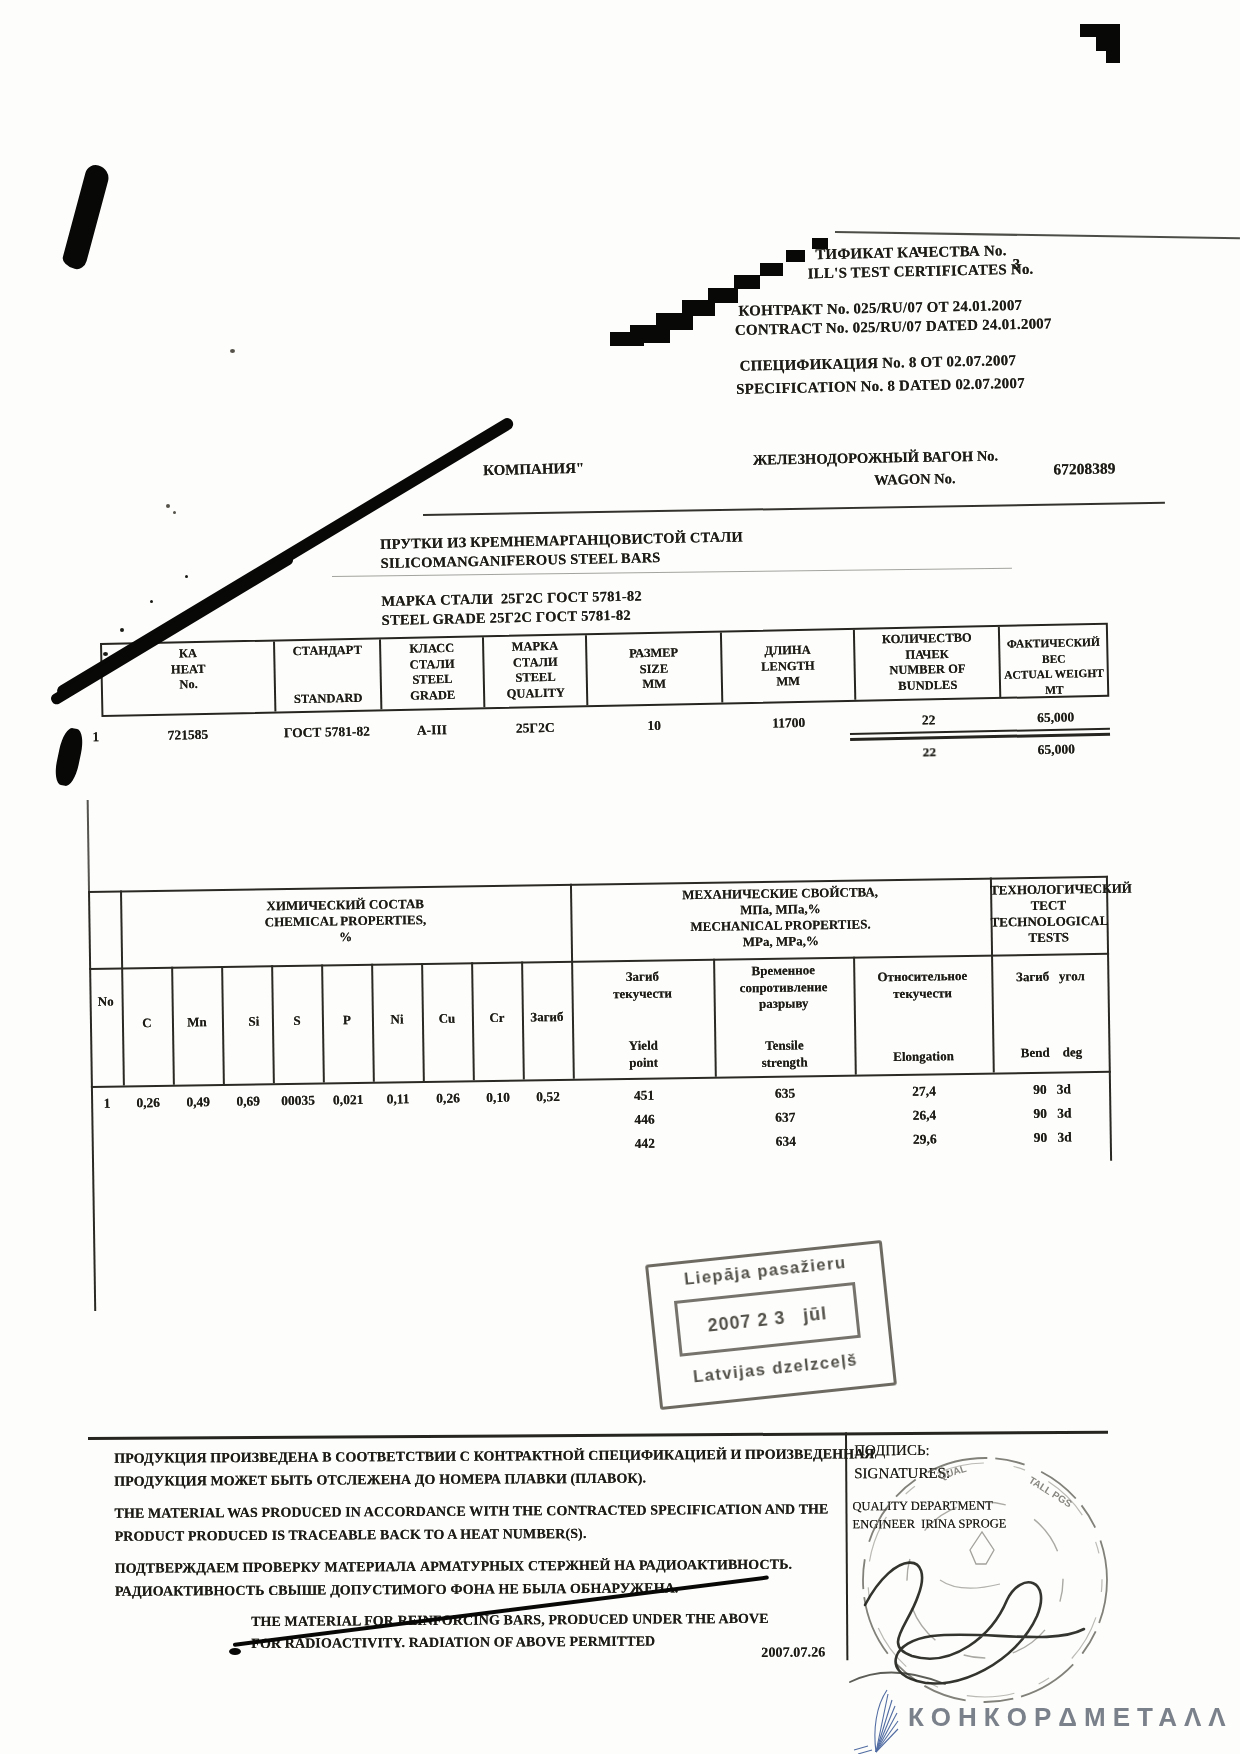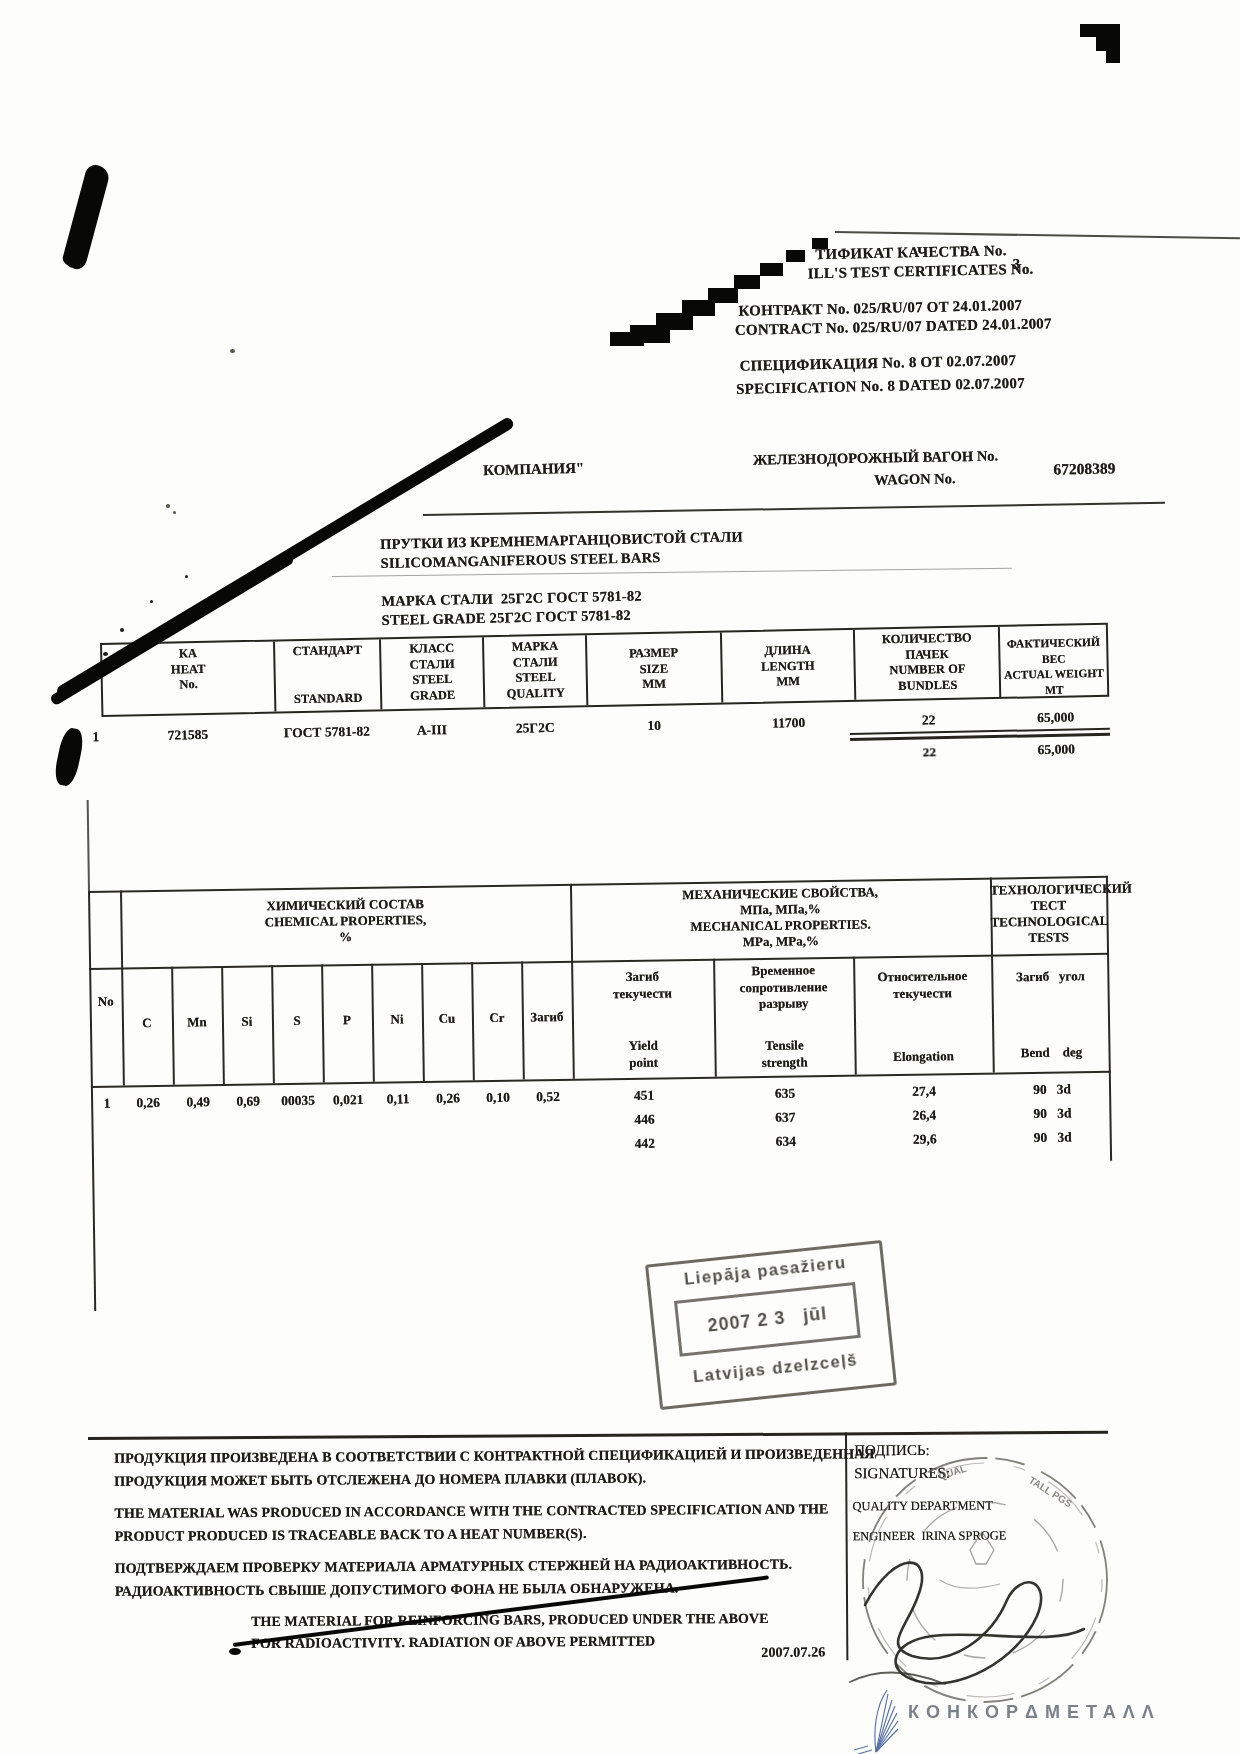--- a/index.html
+++ b/index.html
@@ -54,21 +54,21 @@
   .stamp .box{position:absolute;left:22px;top:36px;width:182px;height:56px;border:3px solid rgba(70,67,58,.8);
          box-sizing:border-box;text-align:center;line-height:50px;font-size:18px;font-weight:bold;letter-spacing:1px;}
 
   
   .art{position:absolute;background:#080807;z-index:6;}
   .dot{position:absolute;background:#55524a;border-radius:50%;z-index:6;}
   .line{position:absolute;z-index:3;}
 
   
   .logo-text{position:absolute;left:908px;top:1702px;font-family:"Liberation Sans",sans-serif;
-         font-size:18px;letter-spacing:7px;color:#7b818b;font-weight:bold;}
+         font-size:26px;letter-spacing:7px;color:#7b818b;font-weight:bold;}
   .seal{position:absolute;left:820px;top:1430px;z-index:5;}
 </style>
 </head>
 <body>
 
 <div class="page">
 
   <div class="abs hdr ink">
     <div style="left:85px;top:8px;">ТИФИКАТ КАЧЕСТВА  No.</div>
     <div style="left:282px;top:22px;">3</div>
@@ -196,21 +196,21 @@
     <div class="txt" style="left:902px;top:5px;width:116px;">
       <div>ТЕХНОЛОГИЧЕСКИЙ</div>
       <div>ТЕСТ</div>
       <div>TECHNOLOGICAL</div>
       <div>TESTS</div>
     </div>
 
     <div class="txt" style="left:0;top:103px;width:32px;">No</div>
     <div class="txt" style="left:32px;top:125px;width:50px;">C</div>
     <div class="txt" style="left:82px;top:125px;width:50px;">Mn</div>
-    <div class="txt" style="left:132px;top:125px;width:50px;">Si</div>
+    <div class="txt" style="left:139px;top:125px;width:50px;">Si</div>
     <div class="txt" style="left:182px;top:125px;width:50px;">S</div>
     <div class="txt" style="left:232px;top:125px;width:50px;">P</div>
     <div class="txt" style="left:282px;top:125px;width:50px;">Ni</div>
     <div class="txt" style="left:332px;top:125px;width:50px;">Cu</div>
     <div class="txt" style="left:382px;top:125px;width:50px;">Cr</div>
     <div class="txt" style="left:432px;top:125px;width:50px;">Загиб</div>
     <div class="hcell" style="left:484px;top:86px;width:138px;height:102px;">
       <div>
         <div>Загиб</div>
         <div>текучести</div>
@@ -283,21 +283,21 @@
     <div class="p" style="left:26px;top:69px;">THE MATERIAL WAS PRODUCED IN ACCORDANCE WITH THE CONTRACTED SPECIFICATION AND THE</div>
     <div class="p" style="left:26px;top:92px;">PRODUCT PRODUCED IS TRACEABLE BACK TO A HEAT NUMBER(S).</div>
     <div class="p" style="left:26px;top:124px;">ПОДТВЕРЖДАЕМ ПРОВЕРКУ МАТЕРИАЛА АРМАТУРНЫХ СТЕРЖНЕЙ НА РАДИОАКТИВНОСТЬ.</div>
     <div class="p" style="left:26px;top:147px;">РАДИОАКТИВНОСТЬ СВЫШЕ ДОПУСТИМОГО ФОНА НЕ БЫЛА ОБНАРУЖЕНА.</div>
     <div class="p" style="left:162px;top:178px;">THE MATERIAL FOR REINFORCING BARS, PRODUCED UNDER THE ABOVE</div>
     <div class="p" style="left:162px;top:200px;">FOR RADIOACTIVITY.  RADIATION OF ABOVE PERMITTED</div>
     <div class="p" style="left:672px;top:212px;">2007.07.26</div>
     <div class="sg" style="left:766px;top:10px;font-size:15px;">ПОДПИСЬ:</div>
     <div class="sg" style="left:766px;top:33px;font-size:15px;">SIGNATURES:</div>
     <div class="sg" style="left:764px;top:67px;font-size:12.5px;">QUALITY DEPARTMENT</div>
-    <div class="sg pre" style="left:764px;top:85px;font-size:12.5px;margin-top:12px;">ENGINEER  IRINA SPROGE</div>
+    <div class="sg pre" style="left:764px;top:85px;font-size:12.5px;">ENGINEER  IRINA SPROGE</div>
   </div>
 
   <svg class="seal" width="300" height="300" viewBox="0 0 300 300">
     <g stroke="#57554d" fill="none">
       <circle cx="165" cy="150" r="122" stroke-width="1.8" stroke-dasharray="44 9 26 14 62 8 30 18" opacity=".75"></circle>
       <circle cx="165" cy="150" r="117" stroke-width="1.2" stroke-dasharray="12 26 48 30" opacity=".4"></circle>
       <circle cx="165" cy="150" r="78" stroke-width="1.4" stroke-dasharray="22 32 40 28" opacity=".5"></circle>
       <path d="M150 120 l12 -18 l12 18 l-8 14 h-10 z" stroke-width="1.3" opacity=".55"></path>
       <path d="M120 150 q20 14 60 4" stroke-width="1.2" opacity=".45"></path>
     </g>

